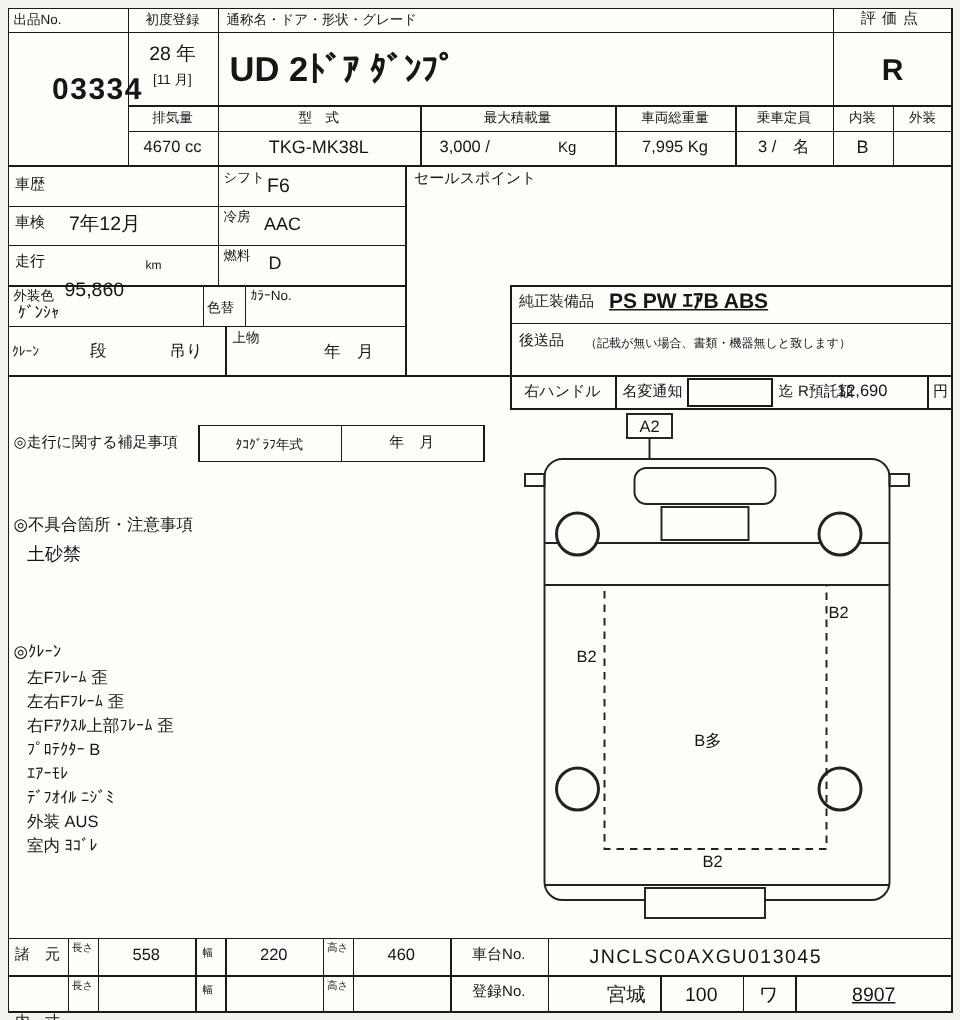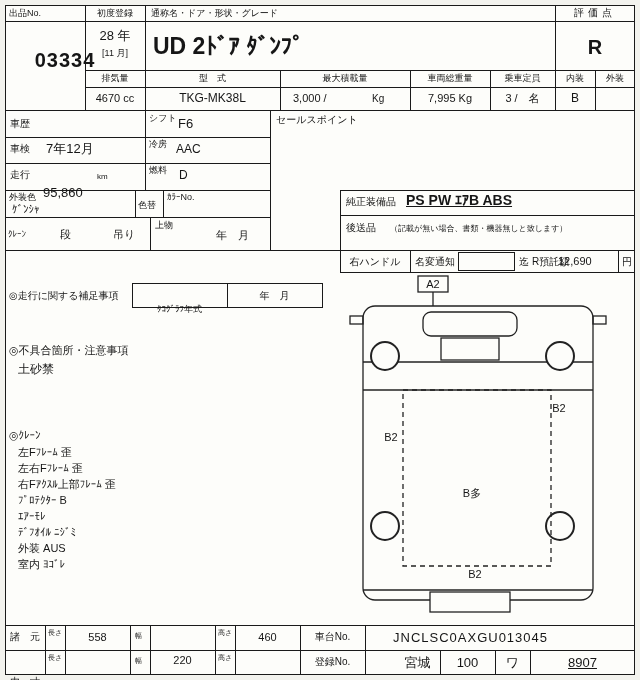--- a/index.html
+++ b/index.html
@@ -146,21 +146,21 @@
     <span class="t s10 c" style="left:340px;top:256px;width:70px;">右ハンドル</span>
     <span class="t s10" style="left:415px;top:256px;">名変通知</span>
     <span class="t s10" style="left:519px;top:256px;">迄</span>
     <span class="t s10" style="left:532px;top:256px;">R預託額</span>
     <span class="t s11 r" style="left:558px;top:255px;width:56px;">12,690</span>
     <span class="t s10" style="left:622px;top:256px;">円</span>
   </div>
 
   <div>
     <span class="t s10" style="left:9px;top:290px;">◎走行に関する補足事項</span>
-    <span class="t s9 c" style="left:132px;top:304px;width:95px;">ﾀｺｸﾞﾗﾌ年式</span>
+    <span class="t s9 c" style="left:132px;top:291px;width:95px;">ﾀｺｸﾞﾗﾌ年式</span>
     <span class="t s10 c" style="left:227px;top:290px;width:95px;">年　月</span>
 
     <span class="t s11" style="left:9px;top:344px;">◎不具合箇所・注意事項</span>
     <span class="t s12" style="left:18px;top:362px;">土砂禁</span>
 
     <span class="t s11" style="left:9px;top:429px;">◎ｸﾚｰﾝ</span>
     <span class="t s11" style="left:18px;top:446px;">左Fﾌﾚｰﾑ 歪</span>
     <span class="t s11" style="left:18px;top:462px;">左右Fﾌﾚｰﾑ 歪</span>
     <span class="t s11" style="left:18px;top:478px;">右Fｱｸｽﾙ上部ﾌﾚｰﾑ 歪</span>
     <span class="t s11" style="left:18px;top:494px;">ﾌﾟﾛﾃｸﾀｰ B</span>
@@ -194,21 +194,21 @@
       <text x="127" y="225">B多</text>
       <text x="130" y="306">B2</text>
     </g>
   </svg>
 
   <div>
     <span class="t s10 c" style="left:5px;top:631px;width:40px;">諸　元</span>
     <span class="t stk" style="left:48px;top:629px;">長さ</span>
     <span class="t s11 c" style="left:65px;top:631px;width:65px;">558</span>
     <span class="t stk" style="left:134px;top:632px;">幅</span>
-    <span class="t s11 c" style="left:150px;top:631px;width:65px;margin-top:23px;">220</span>
+    <span class="t s11 c" style="left:150px;top:631px;width:65px;">220</span>
     <span class="t stk" style="left:218px;top:629px;">高さ</span>
     <span class="t s11 c" style="left:235px;top:631px;width:65px;">460</span>
     <span class="t s10 c" style="left:300px;top:631px;width:65px;">車台No.</span>
     <span class="t s13 ls1" style="left:373px;top:630px;">JNCLSC0AXGU013045</span>
 
     <span class="t s10 c" style="left:5px;top:660px;width:40px;margin-top:16px;">内　寸</span>
     <span class="t stk" style="left:48px;top:654px;">長さ</span>
     <span class="t stk" style="left:134px;top:657px;">幅</span>
     <span class="t stk" style="left:218px;top:654px;">高さ</span>
     <span class="t s10 c" style="left:300px;top:656px;width:65px;">登録No.</span>

